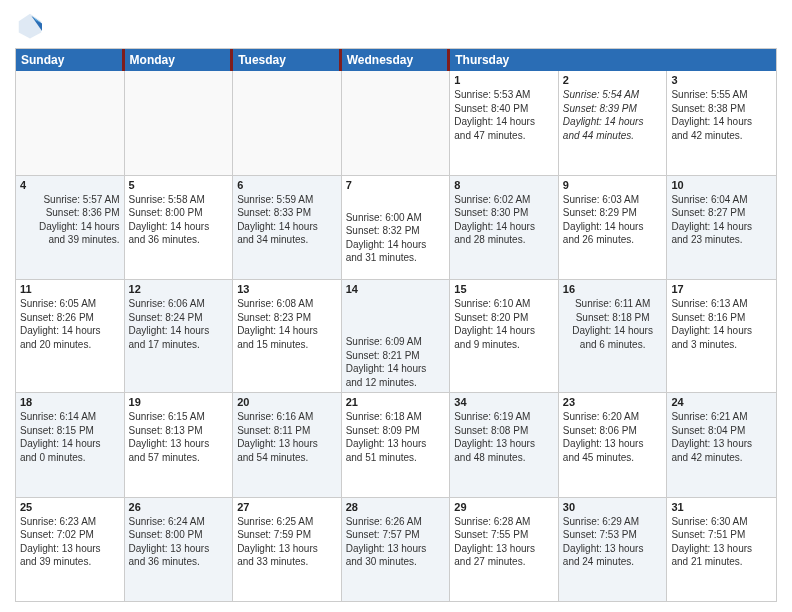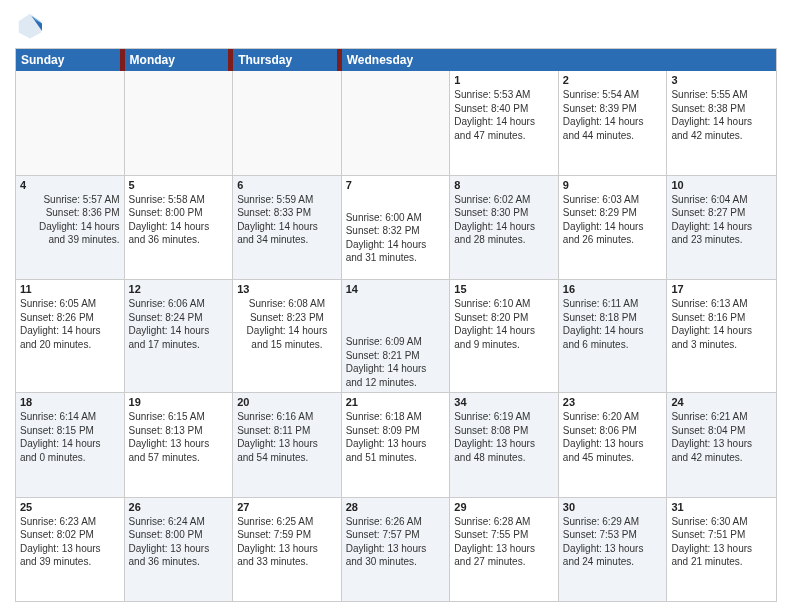--- a/index.html
+++ b/index.html
@@ -70,21 +70,21 @@
       display: grid;
       grid-template-columns: repeat(7, 1fr);
       background: #2a6db5;
     }
     .cal-header-cell {
       color: #fff;
       font-size: 12px;
       font-weight: bold;
       padding: 4px 5px;
       text-align: left;
-      border-right: 5px solid #7f1d1d;
+      border-right: 3px solid #7f1d1d;
     }
     .cal-header-cell:last-child { border-right: none; }
     .cal-body {
       flex: 1;
       display: flex;
       flex-direction: column;
     }
     .cal-row {
       display: grid;
       grid-template-columns: repeat(7, 1fr);
@@ -135,39 +135,40 @@
     <div class="title-area">
       <div class="month-title"></div>
       <div class="location"></div>
     </div>
   </div>
 
   <div class="calendar">
     <div class="cal-header">
     <div class="cal-header-cell">Sunday</div>
         <div class="cal-header-cell">Monday</div>
+        <div class="cal-header-cell">Tuesday</div>
+        <div class="cal-header-cell">Wednesday</div>
         <div class="cal-header-cell">Thursday</div>
-        <div class="cal-header-cell">Wednesday</div>
       </div>
     <div class="cal-body">
     <div class="cal-row">
           <div class="cal-cell empty"></div>
           <div class="cal-cell empty"></div>
           <div class="cal-cell empty"></div>
           <div class="cal-cell empty"></div>
           <div class="cal-cell">
             <div class="day-num">1</div>
             <div class="cell-info" style="white-space: pre-line;">Sunrise: 5:53 AM
 Sunset: 8:40 PM
 Daylight: 14 hours
 and 47 minutes.</div>
           </div>
           <div class="cal-cell">
             <div class="day-num">2</div>
-            <div class="cell-info" style="white-space: pre-line;">Sunrise: 5:54 AM
+            <div class="cell-info" style="white-space: pre-line; font-style: italic;">Sunrise: 5:54 AM
 Sunset: 8:39 PM
 Daylight: 14 hours
 and 44 minutes.</div>
           </div>
           <div class="cal-cell">
             <div class="day-num">3</div>
             <div class="cell-info" style="white-space: pre-line;">Sunrise: 5:55 AM
 Sunset: 8:38 PM
 Daylight: 14 hours
 and 42 minutes.</div>
@@ -234,42 +235,42 @@
           </div>
           <div class="cal-cell shaded">
             <div class="day-num">12</div>
             <div class="cell-info" style="white-space: pre-line;">Sunrise: 6:06 AM
 Sunset: 8:24 PM
 Daylight: 14 hours
 and 17 minutes.</div>
           </div>
           <div class="cal-cell">
             <div class="day-num">13</div>
-            <div class="cell-info" style="white-space: pre-line; text-align: center;">Sunrise: 6:08 AM
+            <div class="cell-info" style="white-space: pre-line;">Sunrise: 6:08 AM
 Sunset: 8:23 PM
 Daylight: 14 hours
 and 15 minutes.</div>
           </div>
           <div class="cal-cell shaded">
             <div class="day-num">14</div>
             <div class="cell-info" style="white-space: pre-line; margin-top: 40px;">Sunrise: 6:09 AM
 Sunset: 8:21 PM
 Daylight: 14 hours
 and 12 minutes.</div>
           </div>
           <div class="cal-cell">
             <div class="day-num">15</div>
             <div class="cell-info" style="white-space: pre-line;">Sunrise: 6:10 AM
 Sunset: 8:20 PM
 Daylight: 14 hours
 and 9 minutes.</div>
           </div>
           <div class="cal-cell shaded">
             <div class="day-num">16</div>
-            <div class="cell-info" style="white-space: pre-line;">Sunrise: 6:11 AM
+            <div class="cell-info" style="white-space: pre-line; text-align: center;">Sunrise: 6:11 AM
 Sunset: 8:18 PM
 Daylight: 14 hours
 and 6 minutes.</div>
           </div>
           <div class="cal-cell">
             <div class="day-num">17</div>
             <div class="cell-info" style="white-space: pre-line;">Sunrise: 6:13 AM
 Sunset: 8:16 PM
 Daylight: 14 hours
 and 3 minutes.</div>
@@ -323,21 +324,21 @@
             <div class="cell-info" style="white-space: pre-line;">Sunrise: 6:21 AM
 Sunset: 8:04 PM
 Daylight: 13 hours
 and 42 minutes.</div>
           </div>
         </div>
         <div class="cal-row">
           <div class="cal-cell">
             <div class="day-num">25</div>
             <div class="cell-info" style="white-space: pre-line;">Sunrise: 6:23 AM
-Sunset: 8:02 PM
+Sunset: 7:02 PM
 Daylight: 13 hours
 and 39 minutes.</div>
           </div>
           <div class="cal-cell shaded">
             <div class="day-num">26</div>
             <div class="cell-info" style="white-space: pre-line;">Sunrise: 6:24 AM
 Sunset: 8:00 PM
 Daylight: 13 hours
 and 36 minutes.</div>
           </div>

